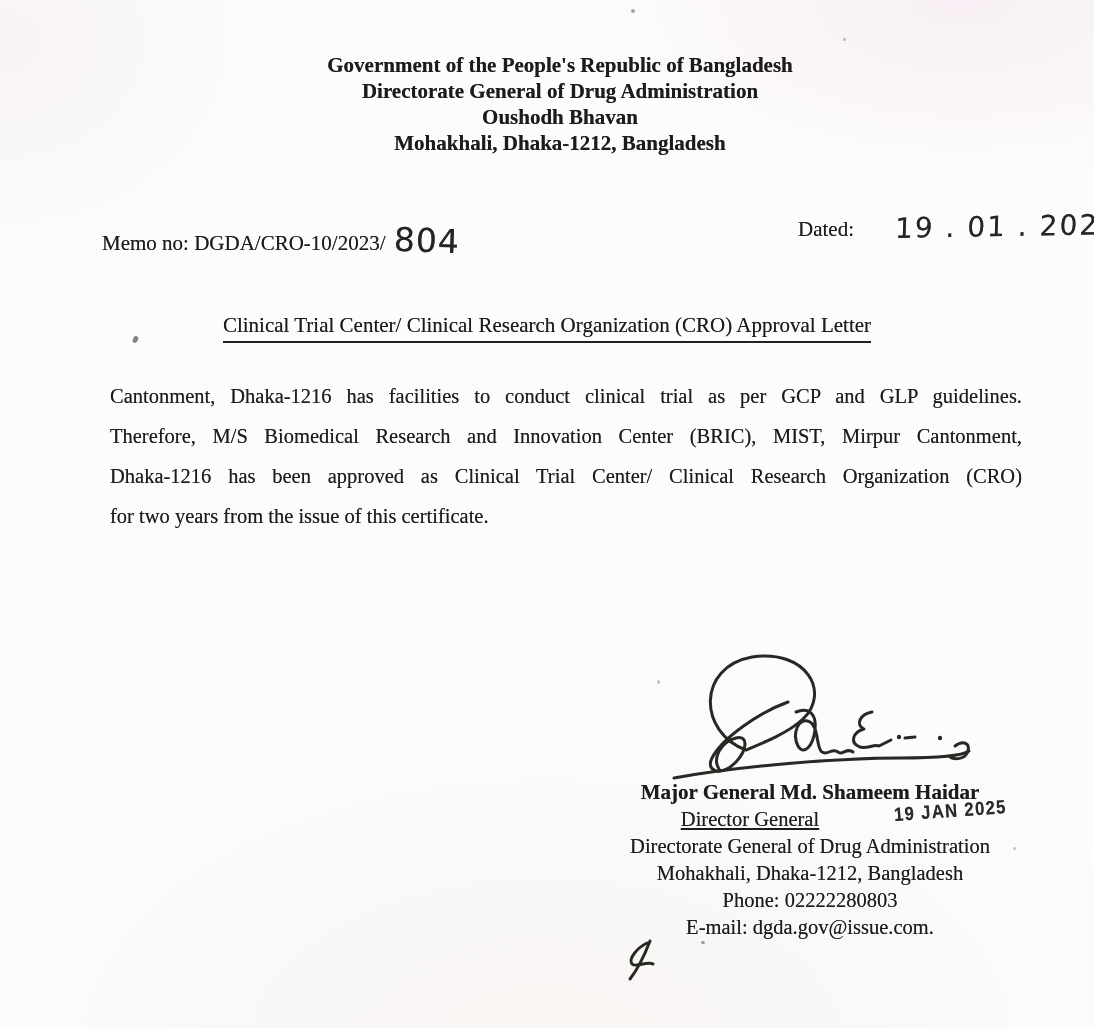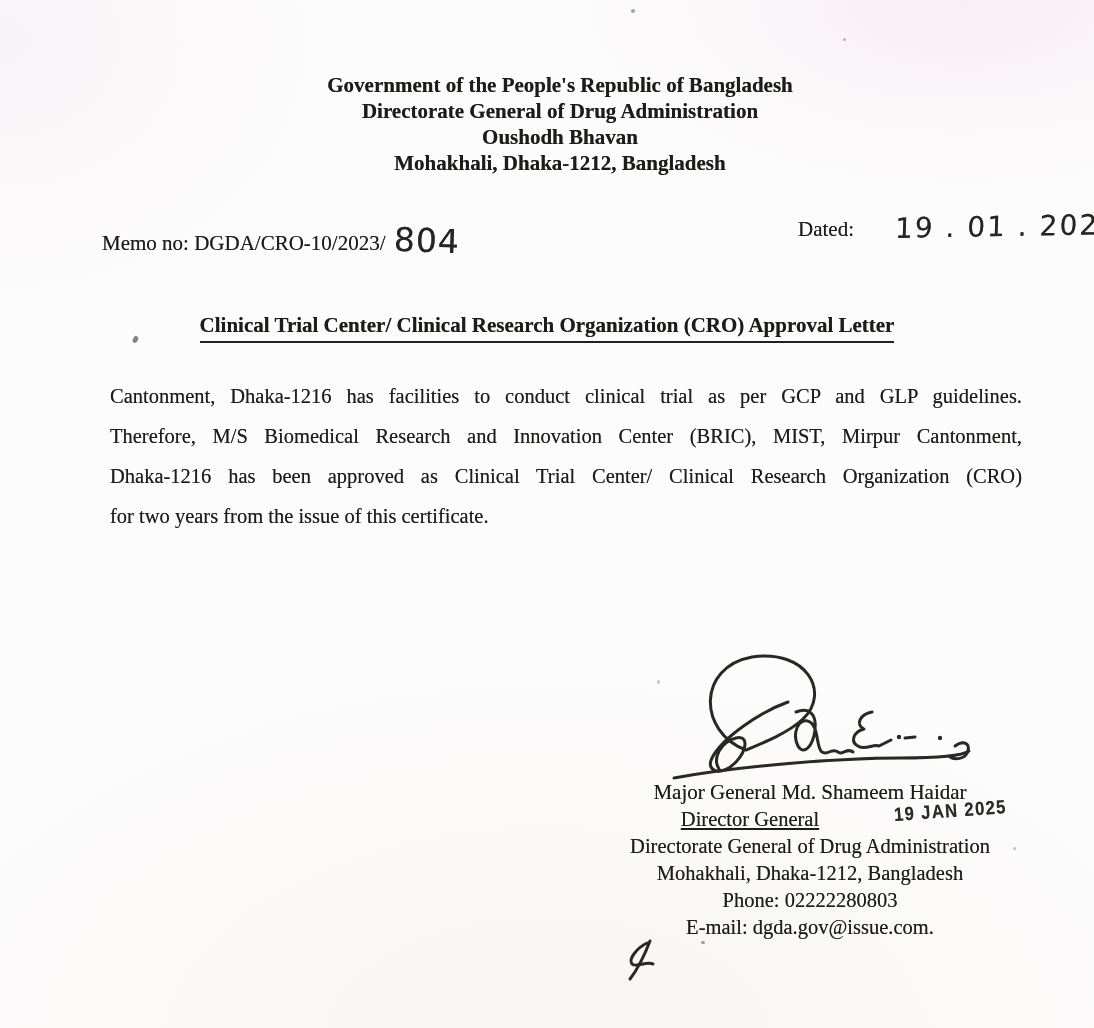--- a/index.html
+++ b/index.html
@@ -19,21 +19,20 @@
   }
   .ink { text-shadow: 0 0 0.6px rgba(32,30,26,0.65); }
 
   .header {
     position: absolute;
     top: 52px; left: 26px; right: 0;
     text-align: center;
     font-weight: bold;
     font-size: 21px;
     line-height: 26px;
-    margin-top: 20px;
   }
 
   .memo-row {
     position: absolute;
     top: 219px; left: 102px;
     display: flex;
     align-items: baseline;
     font-size: 21px;
   }
   .dated-row {
@@ -63,21 +62,21 @@
     white-space: nowrap;
   }
 
   .title-row {
     position: absolute;
     top: 313px; left: 0; right: 0;
     text-align: center;
   }
   .title-text {
     display: inline-block;
-    font-weight: bold;
+    font-weight: normal;
     font-size: 21px;
     border-bottom: 2.5px solid #23211e;
     padding-bottom: 3px;
     text-align: center;
   }
 
   .body-text {
     position: absolute;
     top: 376px; left: 110px;
     width: 912px;
@@ -90,21 +89,21 @@
   .signature-svg { position: absolute; left: 600px; top: 650px; }
 
   .sig-block {
     position: absolute;
     top: 779px; left: 580px;
     width: 460px;
     text-align: center;
     font-size: 20.5px;
     line-height: 27px;
   }
-  .sig-name { font-weight: normal; font-size: 21px; }
+  .sig-name { font-weight: bold; font-size: 21px; }
   .sig-role { padding-right: 120px; text-decoration: underline; }
 
   .stamp {
     position: absolute;
     top: 804px; left: 894px;
     font-family: "Liberation Sans", sans-serif;
     font-weight: bold;
     font-size: 19px;
     letter-spacing: 1.5px;
     color: #2b2a28;

